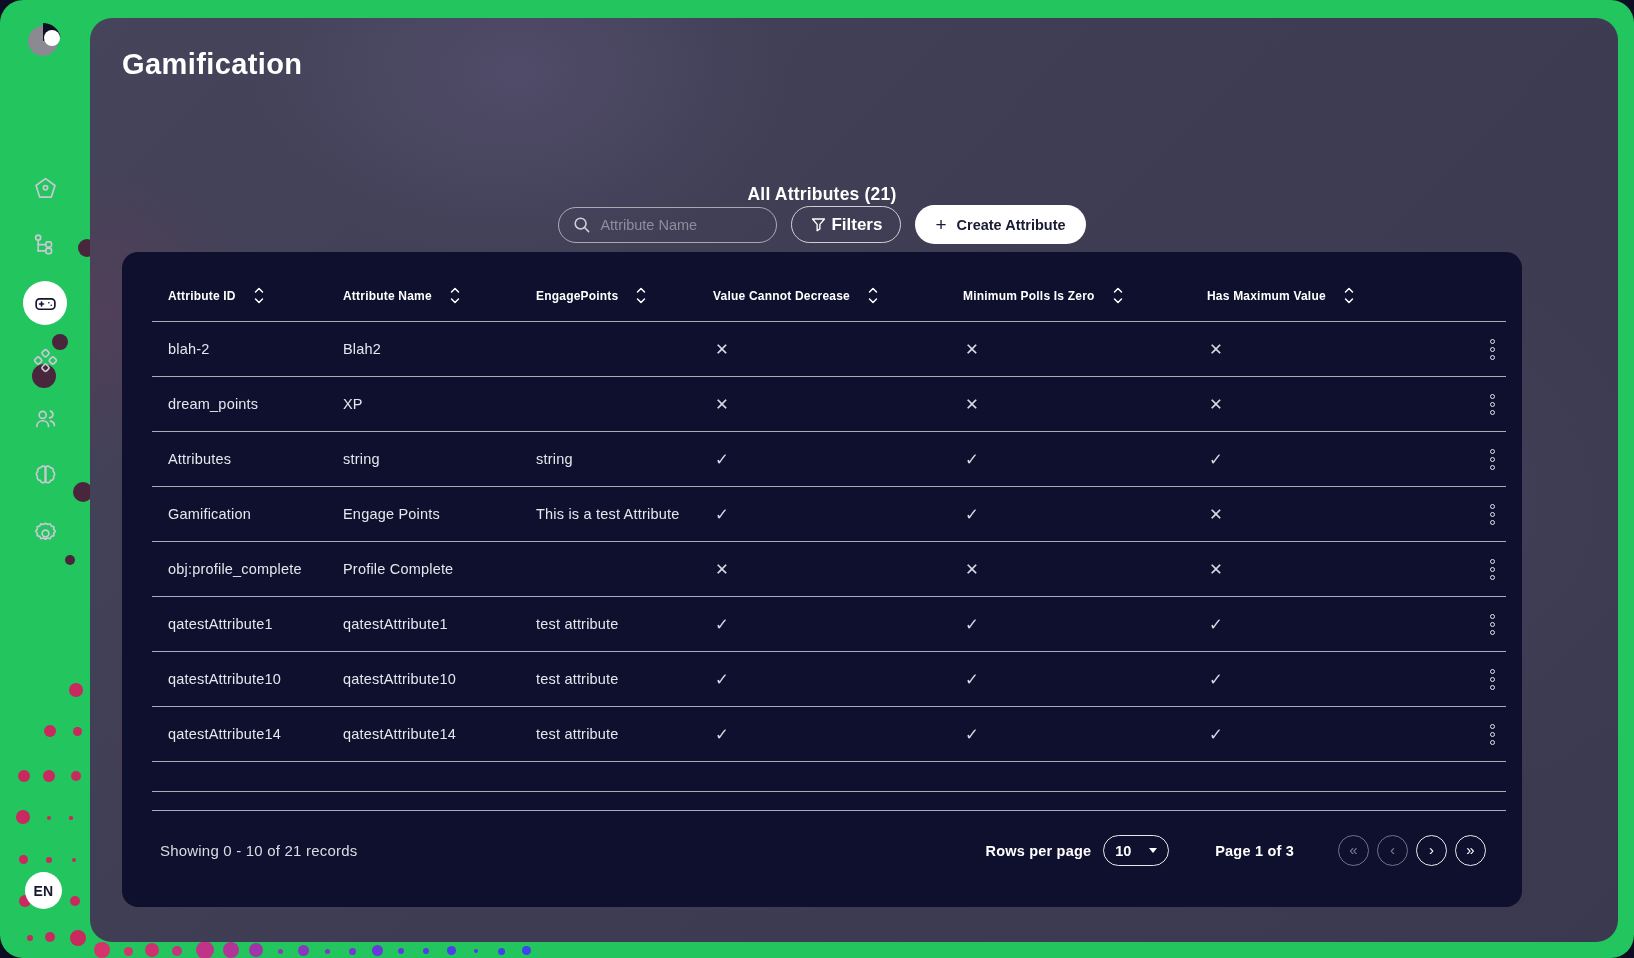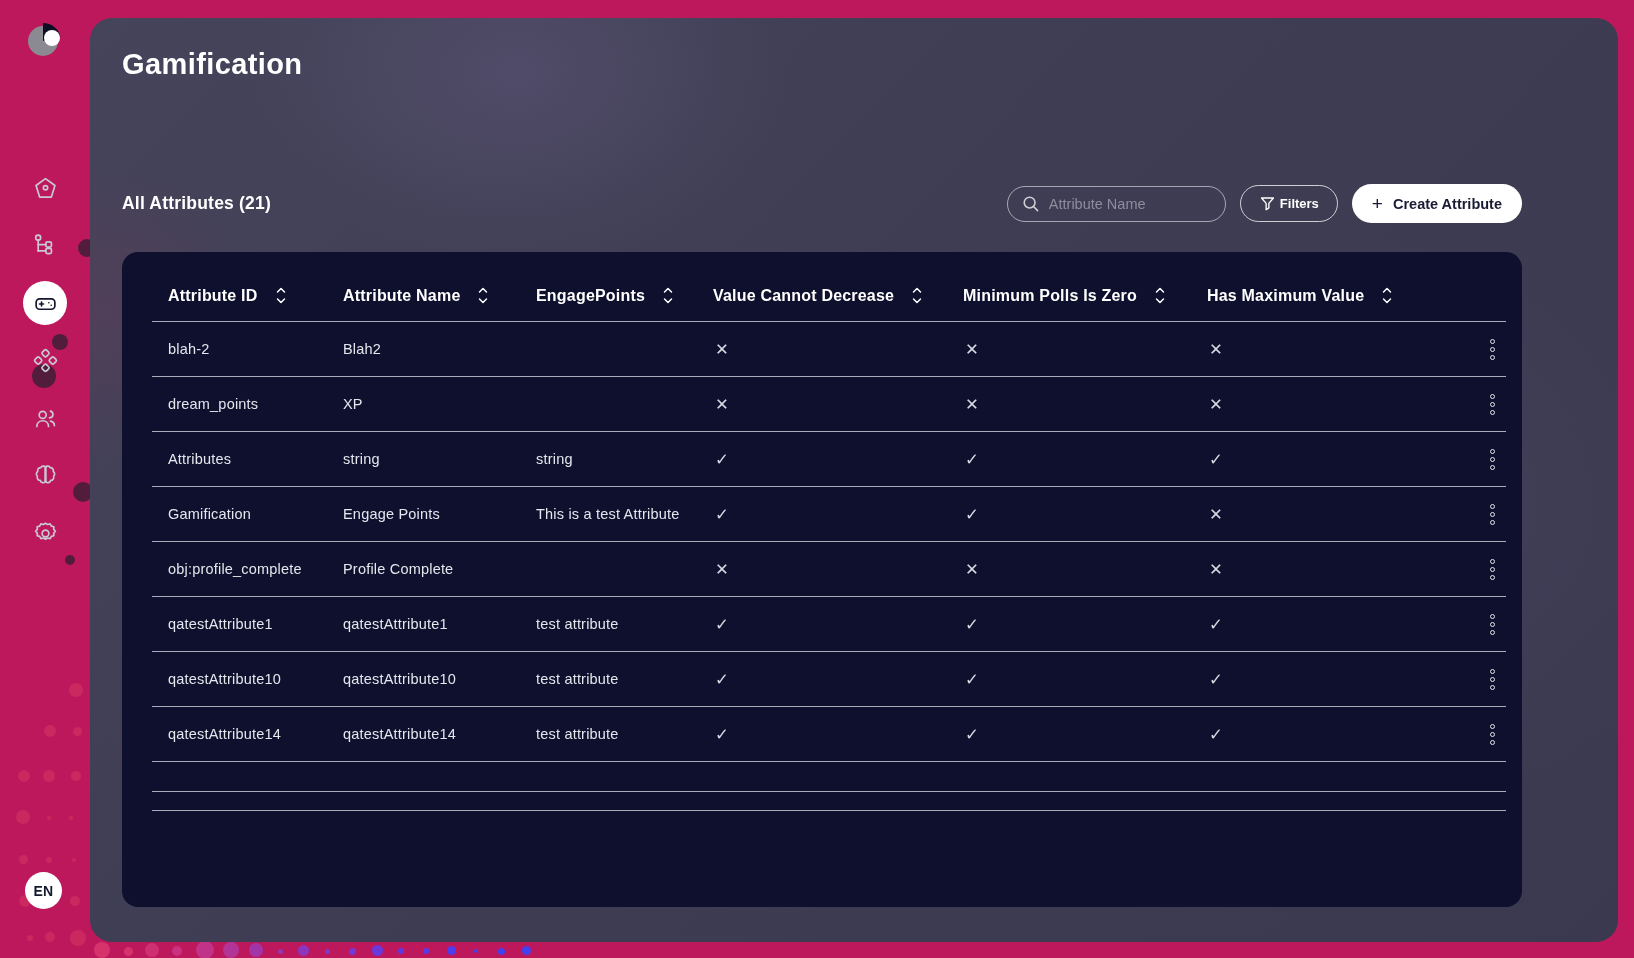--- a/index.html
+++ b/index.html
@@ -1,17 +1,17 @@
 <!DOCTYPE html>
 <html><head>
 <meta charset="utf-8">
 <style>
   * { margin:0; padding:0; box-sizing:border-box; }
   html,body { background:#0d0e24; font-family:"Liberation Sans", sans-serif; }
-  .stage { position:relative; width:1634px; height:958px; background:#be185d; overflow:hidden; }
+  .stage { position:relative; width:1634px; height:958px; background:#22c55e; overflow:hidden;border-radius:23px; }
 
   
   .dots-layer { position:absolute; inset:0; z-index:1; pointer-events:none; }
   .dot { position:absolute; border-radius:50%; }
 
   
   .panel {
     position:absolute; left:90px; top:18px; width:1528px; height:924px;
     border-radius:22px; z-index:2;
     background:
@@ -25,43 +25,43 @@
   .page-title { position:absolute; left:32px; top:30px; color:#fff; font-size:29px; font-weight:700; letter-spacing:.4px; }
 
   
   .tabs { position:absolute; left:32px; top:92px; display:flex; gap:17px; }
   .tab { position:relative; background:none; border:none; cursor:pointer; font-family:inherit;
          font-size:15.5px; font-weight:700; color:#a3a2b1; padding:0 0 14px 0; letter-spacing:.2px; }
   .tab.active { color:#ffffff; }
   .tab.active::after { content:""; position:absolute; left:0; right:0; bottom:0; height:2.5px; background:#fff; }
 
   
-  .toolbar { position:absolute; left:32px; top:166px; width:1400px; display:flex; align-items:center; justify-content:space-between; }
+  .toolbar { position:absolute; left:32px; top:166px; width:1400px; display:flex; align-items:center; justify-content:space-between;flex-direction:column; }
   .section-title { color:#fff; font-size:17.5px; font-weight:700; letter-spacing:.2px; }
   .toolbar-right { display:flex; align-items:center; gap:14px; }
   .search-pill { display:flex; align-items:center; gap:9px; width:219px; height:36px; border:1px solid rgba(255,255,255,.55);
                  border-radius:18px; padding:0 14px; }
   .search-pill input { flex:1; background:transparent; border:none; outline:none; color:#e9e9ef;
                        font-family:inherit; font-size:14.5px; min-width:0; }
   .search-pill input::placeholder { color:#8f8d9d; }
   .btn-filters { display:flex; align-items:center; gap:4px; height:37px; padding:4px 18px; background:transparent;
                  border:1px solid rgba(255,255,255,.75); border-radius:19px; cursor:pointer;
-                 color:#fff; font-family:inherit; font-size:13px; font-weight:700; }
+                 color:#fff; font-family:inherit; font-size:17px; font-weight:700; }
   .btn-create { display:flex; align-items:center; gap:10px; height:39px; padding:0 20px; background:#fff;
                 border:none; border-radius:20px; cursor:pointer; color:#191b33; font-family:inherit;
                 font-size:14.5px; font-weight:700; }
   .btn-create .plus { font-size:19px; font-weight:400; line-height:1; }
 
   
   .card { position:absolute; left:32px; top:234px; width:1400px; height:655px; background:#0e102d; border-radius:16px; }
   .tbl { margin:0 16px 0 30px; padding-top:18px; }
   .trow { display:grid; grid-template-columns:175px 193px 177px 250px 244px 1fr 28px;
           align-items:center; padding-left:16px; border-bottom:1px solid rgba(224,224,234,.75); }
   .thead-row { height:52px; }
-  .th { display:flex; align-items:center; gap:18px; color:#fff; font-size:16px; font-weight:700; letter-spacing:.2px; }
+  .th { display:flex; align-items:center; gap:18px; color:#fff; font-size:12px; font-weight:700; letter-spacing:.2px; }
   .sort { display:inline-flex; cursor:pointer; }
   .data-row { height:55px; color:#e6e6ee; font-size:14.5px; letter-spacing:.2px; }
   .cell { overflow:hidden; text-overflow:ellipsis; white-space:nowrap; padding-right:26px; }
   .mark { font-size:16.5px; color:#d8d9e2; padding-left:2px; }
   .kebab { background:none; border:none; cursor:pointer; display:flex; flex-direction:column; gap:3px; align-items:center; padding:4px; }
   .kebab i { width:5px; height:5px; border:1.4px solid #e3e3ea; border-radius:50%; display:block; }
   .row-empty-tall { height:30px; border-bottom:1px solid rgba(224,224,234,.75); }
   .row-empty-short { height:19px; border-bottom:1px solid rgba(224,224,234,.75); }
 
   
@@ -327,20 +327,37 @@
               <button class="kebab">
                 <i></i>
                 <i></i>
                 <i></i>
               </button>
             </div>
           </div>
         <div class="row-empty-tall"></div>
         <div class="row-empty-short"></div>
       </div>
+      <div class="tfoot">
+        <div class="showing">Showing 0 - 10 of 21 records</div>
+        <div class="f-right">
+          <span class="rpp-label">Rows per page</span>
+          <button class="rpp-pill">
+            <span>10</span>
+            <span class="tri"></span>
+          </button>
+          <span class="page-ind">Page 1 of 3</span>
+          <div class="pager" id="pager">
+              <button class="pg-btn disabled">«</button>
+              <button class="pg-btn disabled">‹</button>
+              <button class="pg-btn">›</button>
+              <button class="pg-btn">»</button>
+            </div>
+        </div>
+      </div>
     </section>
   </main>
 
   <aside class="sidebar">
     <div class="logo">
       <svg width="38" height="38" viewBox="0 0 38 38">
         <circle cx="18" cy="20" r="15" fill="#8b8a93"></circle>
         <path d="M18 20 L18 2 A18 18 0 0 1 35.5 15.5 Z" fill="#0d0e24"></path>
         <circle cx="27" cy="17" r="8" fill="#ffffff"></circle>
       </svg>

